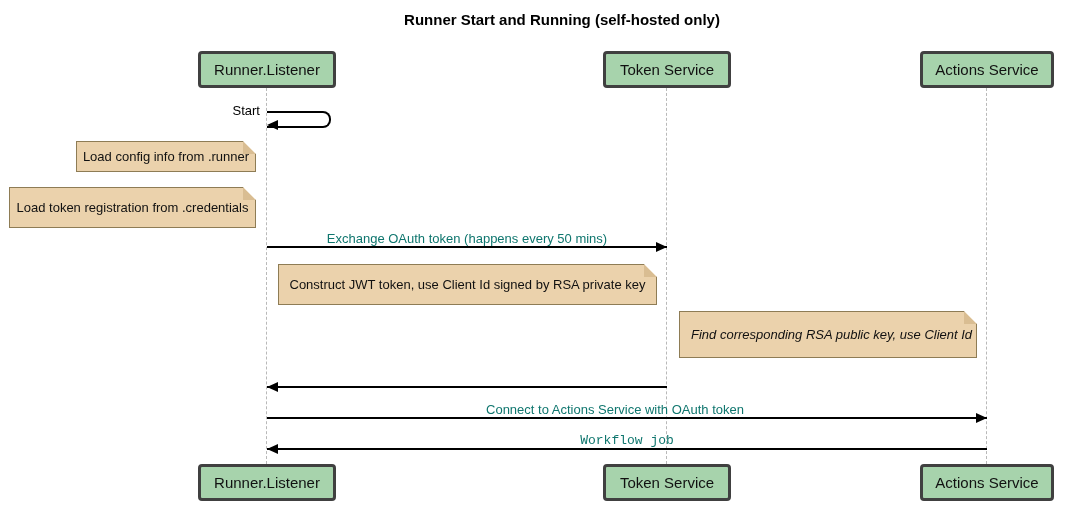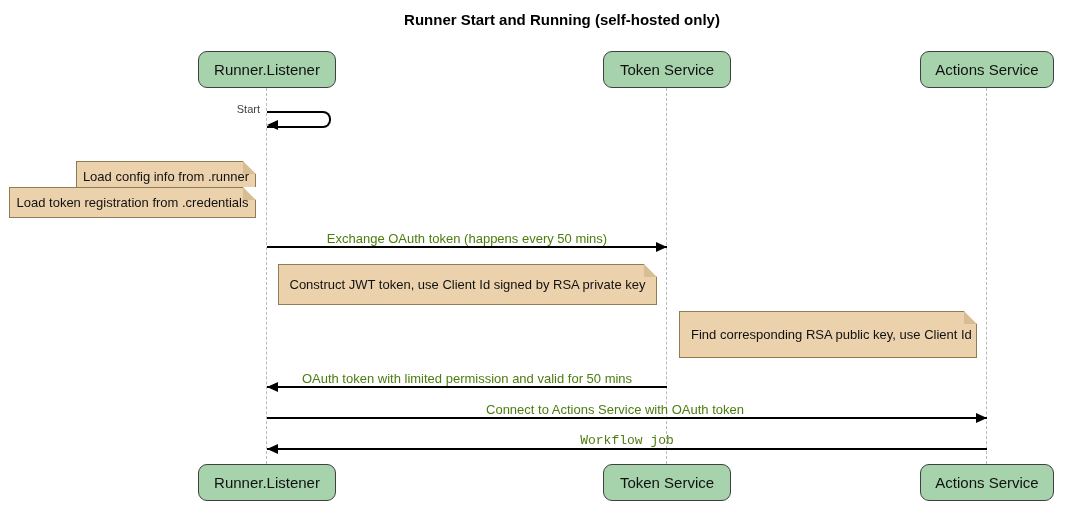--- a/index.html
+++ b/index.html
@@ -30,33 +30,33 @@
     position: absolute;
     top: 88px;
     height: 376px;
     width: 0;
     border-left: 1px dashed #b9b9b9;
   }
   .actor {
     position: absolute;
     height: 37px;
     background: #a7d3ac;
-    border: 1px solid #404040;
-    border-radius: 9px;
+    border: 3px solid #404040;
+    border-radius: 4px;
     box-sizing: border-box;
     display: flex;
     align-items: center;
     justify-content: center;
     font-size: 15px;
     color: #111111;
   }
   .mlabel {
     position: absolute;
     font-size: 13px;
-    color: #4d7c0f;
+    color: #0f766e;
     text-align: center;
     white-space: nowrap;
   }
   .mline {
     position: absolute;
     height: 2px;
     background: #000000;
   }
   .ah {
     position: absolute;
@@ -66,22 +66,22 @@
     border-bottom: 5px solid transparent;
   }
   .ah.right { border-left: 11px solid #000000; }
   .ah.left  { border-right: 11px solid #000000; }
   .self-label {
     position: absolute;
     left: 186px;
     top: 103px;
     width: 74px;
     text-align: right;
-    font-size: 11px;
-    color: #404040;
+    font-size: 13px;
+    color: #000000;
     white-space: nowrap;
   }
   .self-loop {
     position: absolute;
     left: 267px;
     top: 111px;
     width: 62px;
     height: 13px;
     border: 2px solid #000000;
     border-left: none;
@@ -99,20 +99,21 @@
     flex-direction: column;
     align-items: center;
     justify-content: center;
     padding: 4px 9px;
     line-height: 17px;
   }
   .note.multiline {
     align-items: flex-start;
     text-align: center;
     padding: 5px 11px;
+    font-style: italic;
   }
   .note span { white-space: nowrap; }
   
   .note::before {
     content: "";
     position: absolute;
     top: -1px;
     right: -1px;
     width: 0;
     height: 0;
@@ -158,41 +159,40 @@
     <span>Token Service</span>
   </div>
   <div class="actor" style="left:920px; top:464px; width:134px;">
     <span>Actions Service</span>
   </div>
 
   <div class="self-label">Start</div>
   <div class="self-loop"></div>
   <div class="ah left" style="left:267px; top:120px;"></div>
 
-  <div class="note" style="left:76px; top:141px; width:180px; height:31px;margin-top:20px;">
+  <div class="note" style="left:76px; top:141px; width:180px; height:31px;">
     <span>Load config info from .runner</span>
   </div>
 
-  <div class="note" style="left:9px; top:187px; width:247px; height:31px;">
+  <div class="note" style="left:9px; top:187px; width:247px; height:41px;">
     <span>Load token registration from .credentials</span>
   </div>
 
   <div class="mlabel" style="left:267px; top:231px; width:400px;">Exchange OAuth token (happens every 50 mins)</div>
   <div class="mline" style="left:267px; top:246px; width:400px;"></div>
   <div class="ah right" style="left:656px; top:242px;"></div>
 
   <div class="note" style="left:278px; top:264px; width:379px; height:41px;">
     <span>Construct JWT token, use Client Id signed by RSA private key</span>
   </div>
 
   <div class="note multiline" style="left:679px; top:311px; width:298px; height:47px;">
     <span>Find corresponding RSA public key, use Client Id</span>
   </div>
 
-  <div class="mlabel" style="left:267px; top:371px; width:400px;">OAuth token with limited permission and valid for 50 mins</div>
   <div class="mline" style="left:267px; top:386px; width:400px;"></div>
   <div class="ah left" style="left:267px; top:382px;"></div>
 
   <div class="mlabel" style="left:255px; top:402px; width:720px;">Connect to Actions Service with OAuth token</div>
   <div class="mline" style="left:267px; top:417px; width:720px;"></div>
   <div class="ah right" style="left:976px; top:413px;"></div>
 
   <div class="mlabel" style="left:267px; top:433px; width:720px;font-family:Liberation Mono, monospace;">Workflow job</div>
   <div class="mline" style="left:267px; top:448px; width:720px;"></div>
   <div class="ah left" style="left:267px; top:444px;"></div>

